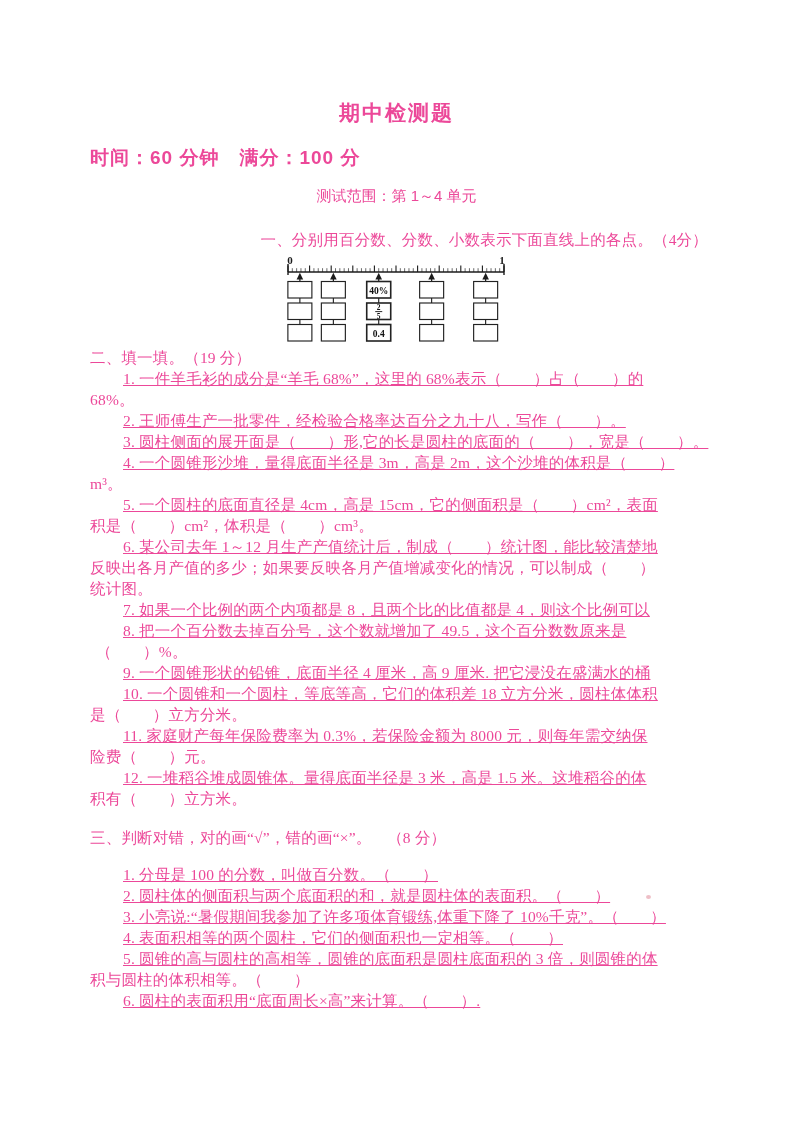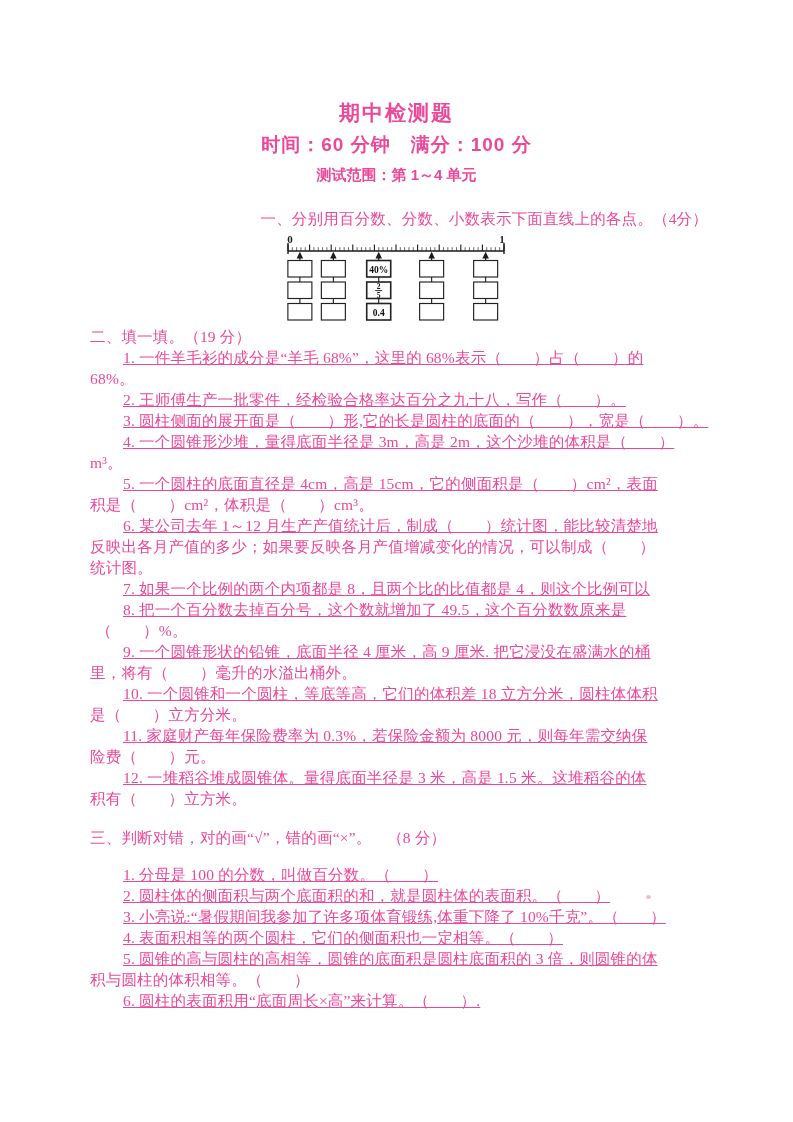--- a/index.html
+++ b/index.html
@@ -16,35 +16,34 @@
   }
   .title {
     text-align:center;
     font-family:"Liberation Sans","DejaVu Sans",sans-serif;
     font-weight:700;
     font-size:21px;
     letter-spacing:2px;
     line-height:26px;
   }
   .subtitle {
-    text-align:center;
     font-family:"Liberation Sans","DejaVu Sans",sans-serif;
     font-weight:700;
     font-size:19px;
     line-height:25px;
-    margin-top:6px;
+    margin-top:19px;
     letter-spacing:1px;
   }
   .scope {
     text-align:center;
     font-family:"Liberation Sans","DejaVu Sans",sans-serif;
-    font-weight:700;
+    font-weight:400;
     font-size:15px;
     line-height:20px;
-    margin-top:8px;
+    margin-top:16px;
   }
   .content { width:618px; }
   .ln {
     font-size:15.5px;
     line-height:21px;
     white-space:pre;
     letter-spacing:0.2px;
   }
   .sec1head { margin-top:23px;text-align:right; }
   .sec2head { margin-top:0; }
@@ -182,21 +181,20 @@
     <div class="ln">m³。</div>
     <div class="ln q">5. 一个圆柱的底面直径是 4cm，高是 15cm，它的侧面积是（　　）cm²，表面</div>
     <div class="ln">积是（　　）cm²，体积是（　　）cm³。</div>
     <div class="ln q">6. 某公司去年 1～12 月生产产值统计后，制成（　　）统计图，能比较清楚地</div>
     <div class="ln">反映出各月产值的多少；如果要反映各月产值增减变化的情况，可以制成（　　）</div>
     <div class="ln">统计图。</div>
     <div class="ln q">7. 如果一个比例的两个内项都是 8，且两个比的比值都是 4，则这个比例可以</div>
     <div class="ln q">8. 把一个百分数去掉百分号，这个数就增加了 49.5，这个百分数数原来是</div>
     <div class="ln sm">（　　）%。</div>
     <div class="ln q">9. 一个圆锥形状的铅锥，底面半径 4 厘米，高 9 厘米. 把它浸没在盛满水的桶</div>
-    <div class="ln">里，将有（　　）毫升的水溢出桶外。</div>
     <div class="ln q">10. 一个圆锥和一个圆柱，等底等高，它们的体积差 18 立方分米，圆柱体体积</div>
     <div class="ln">是（　　）立方分米。</div>
     <div class="ln q">11. 家庭财产每年保险费率为 0.3%，若保险金额为 8000 元，则每年需交纳保</div>
     <div class="ln">险费（　　）元。</div>
     <div class="ln q">12. 一堆稻谷堆成圆锥体。量得底面半径是 3 米，高是 1.5 米。这堆稻谷的体</div>
     <div class="ln">积有（　　）立方米。</div>
 
     <div class="ln sec3head">三、判断对错，对的画“√”，错的画“×”。　（8 分）</div>
     <div class="ln q firstitem">1. 分母是 100 的分数，叫做百分数。（　　）</div>
     <div class="ln q">2. 圆柱体的侧面积与两个底面积的和，就是圆柱体的表面积。（　　）</div>

